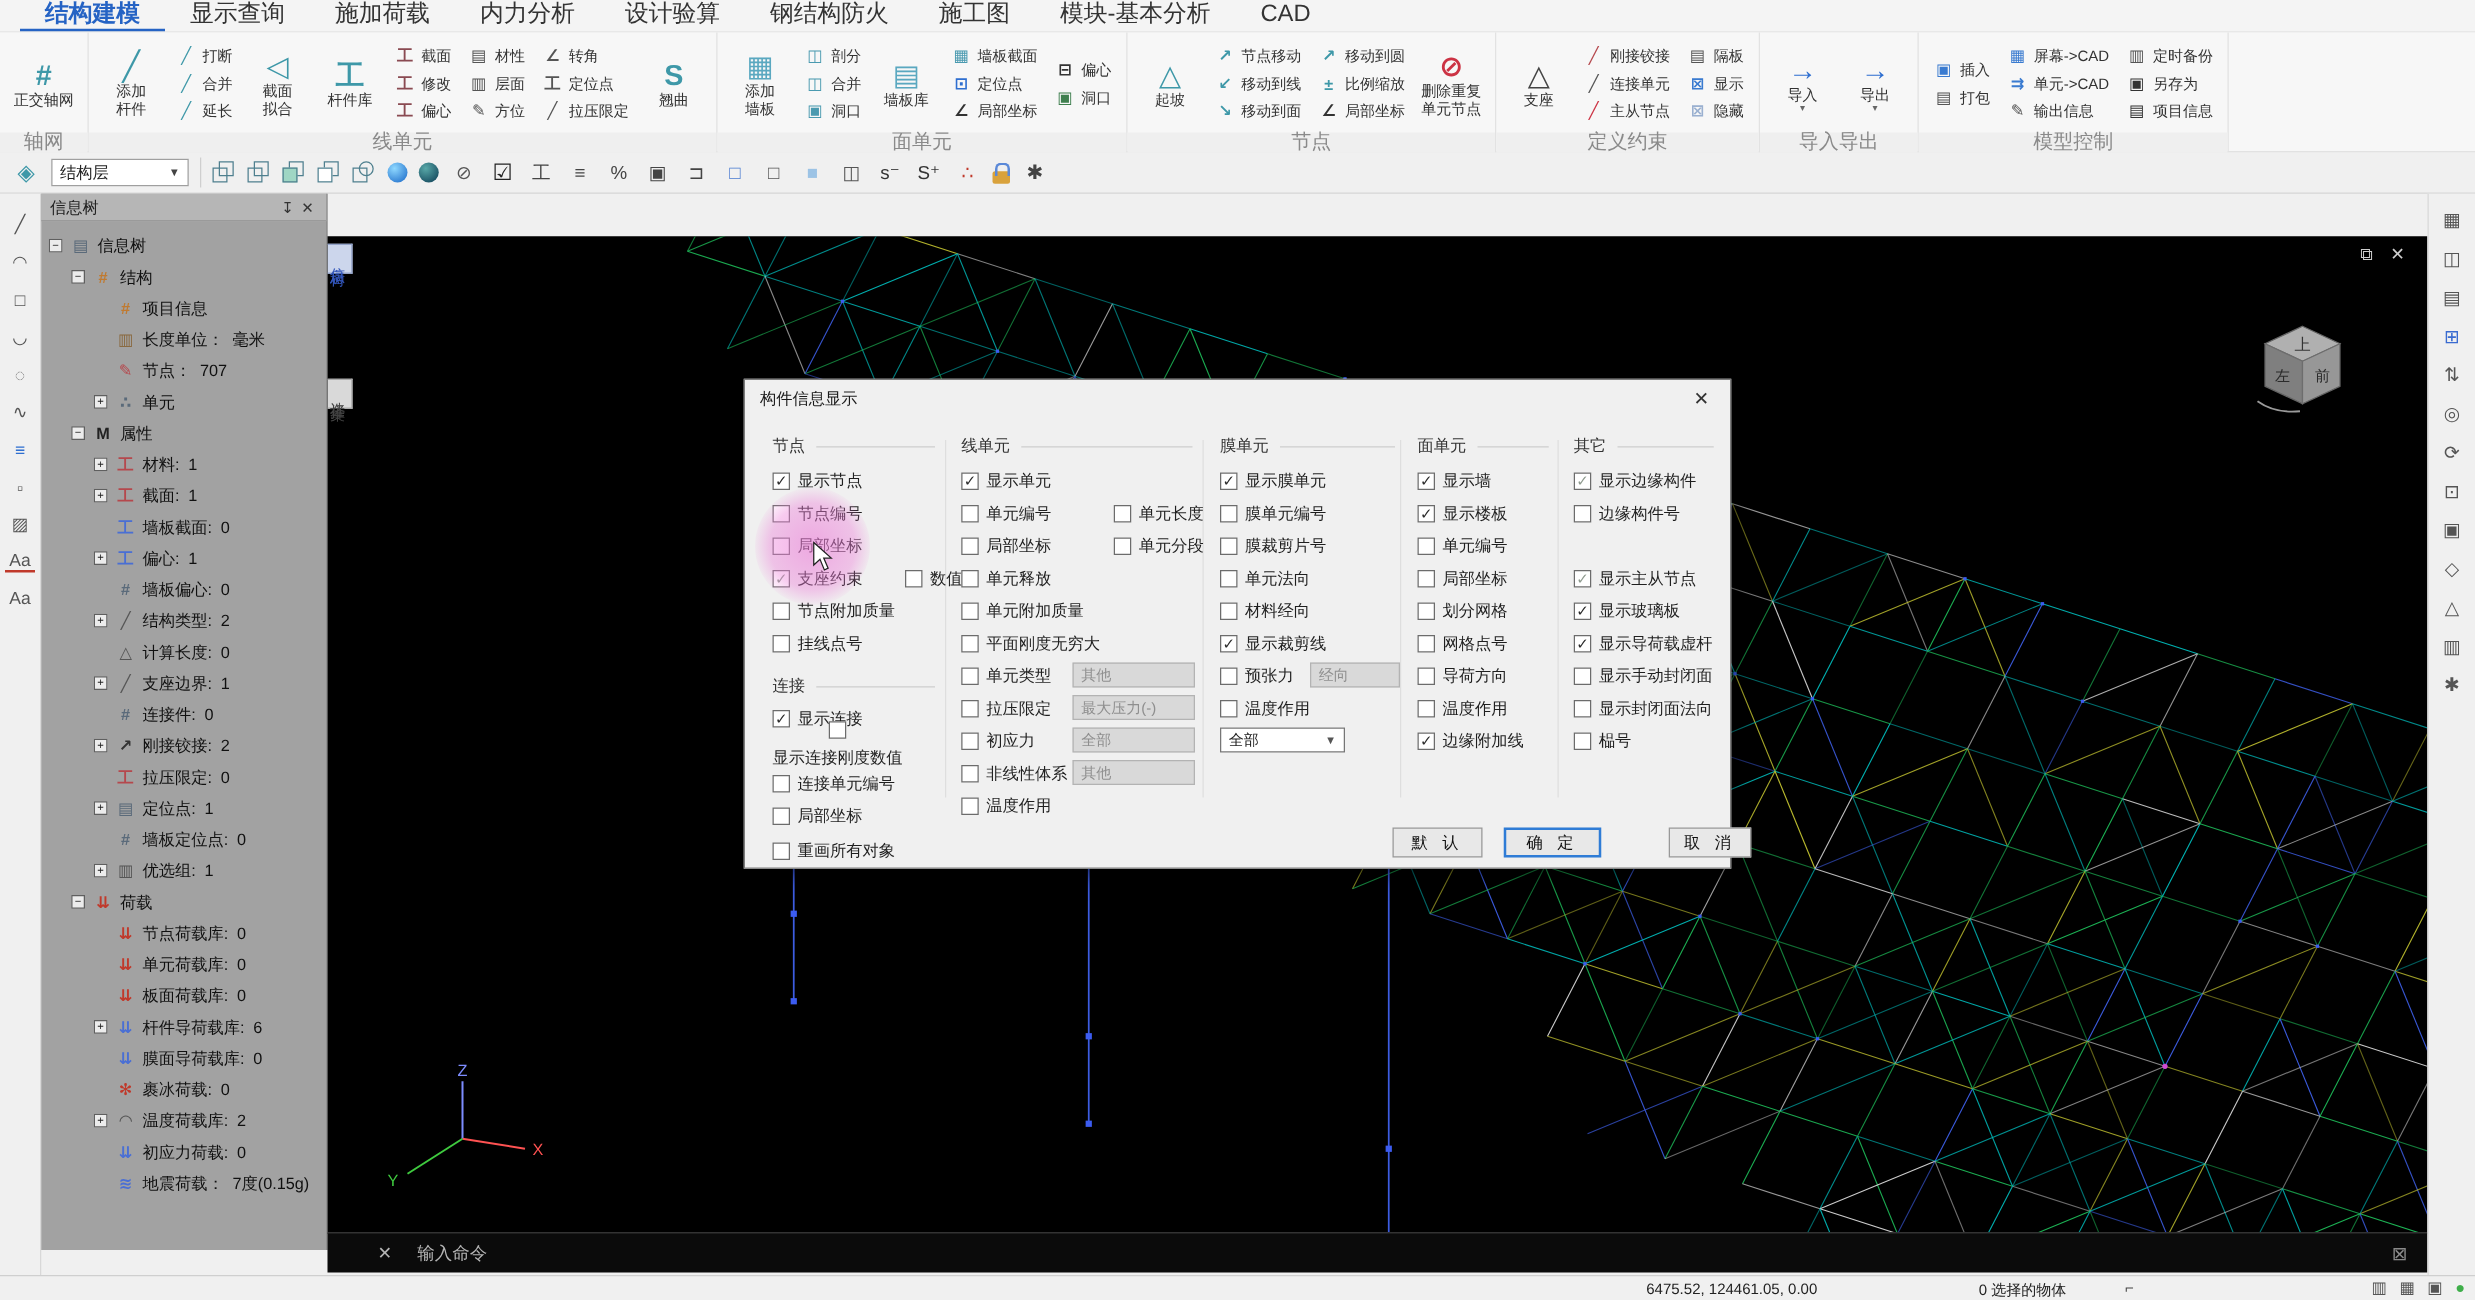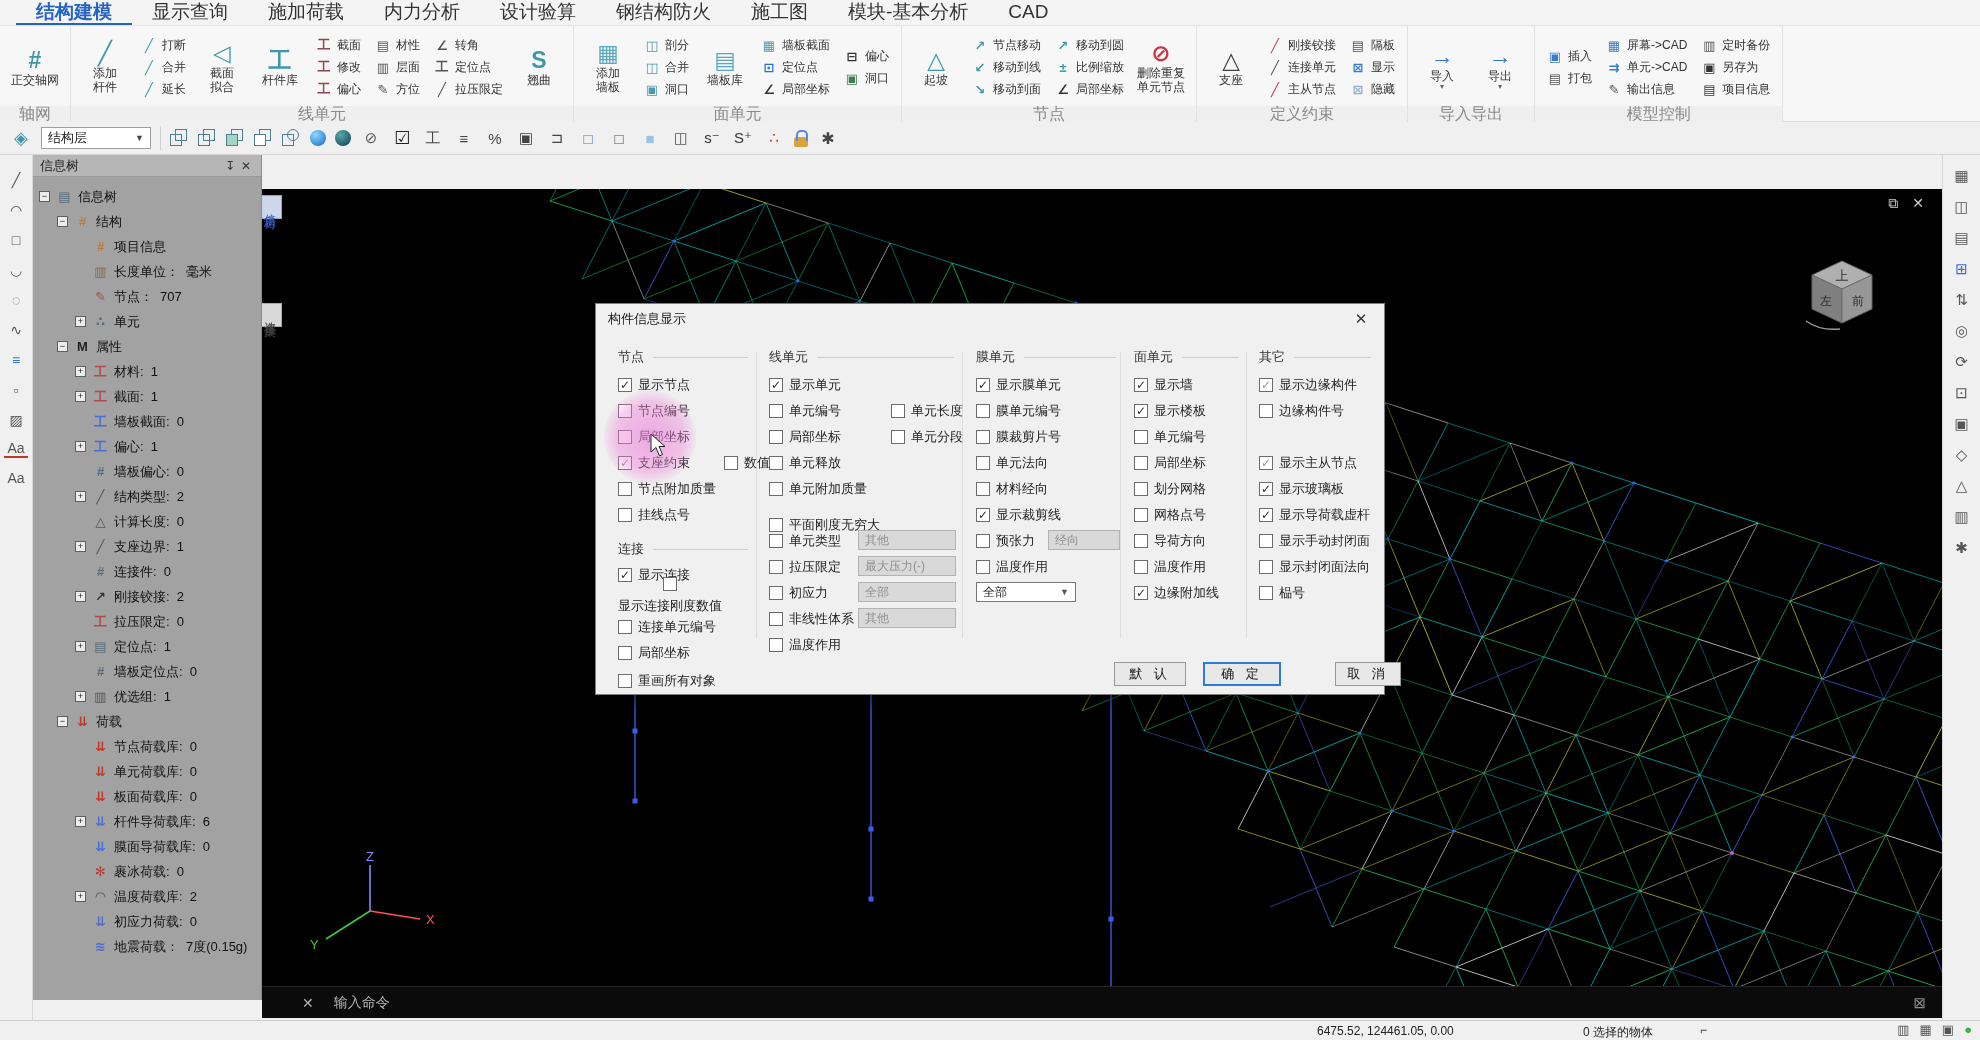--- a/index.html
+++ b/index.html
@@ -1289,21 +1289,21 @@
         <span>单元分段</span>
       </div>
       <div class="chk" style="left: 173px; top: 150px;">
         <span class="box"></span>
         <span>单元释放</span>
       </div>
       <div class="chk" style="left: 173px; top: 176px;">
         <span class="box"></span>
         <span>单元附加质量</span>
       </div>
-      <div class="chk" style="left: 173px; top: 212px; font-family: Liberation Mono, monospace;">
+      <div class="chk" style="left: 173px; top: 202px; font-family: Liberation Mono, monospace;">
         <span class="box"></span>
         <span>平面刚度无穷大</span>
       </div>
       <div class="chk" style="left: 173px; top: 228px;">
         <span class="box"></span>
         <span>单元类型</span>
       </div>
       <div class="ddrop" style="left: 262px; top: 226px; width: 98px;">
         <span>其他</span>
       </div>

